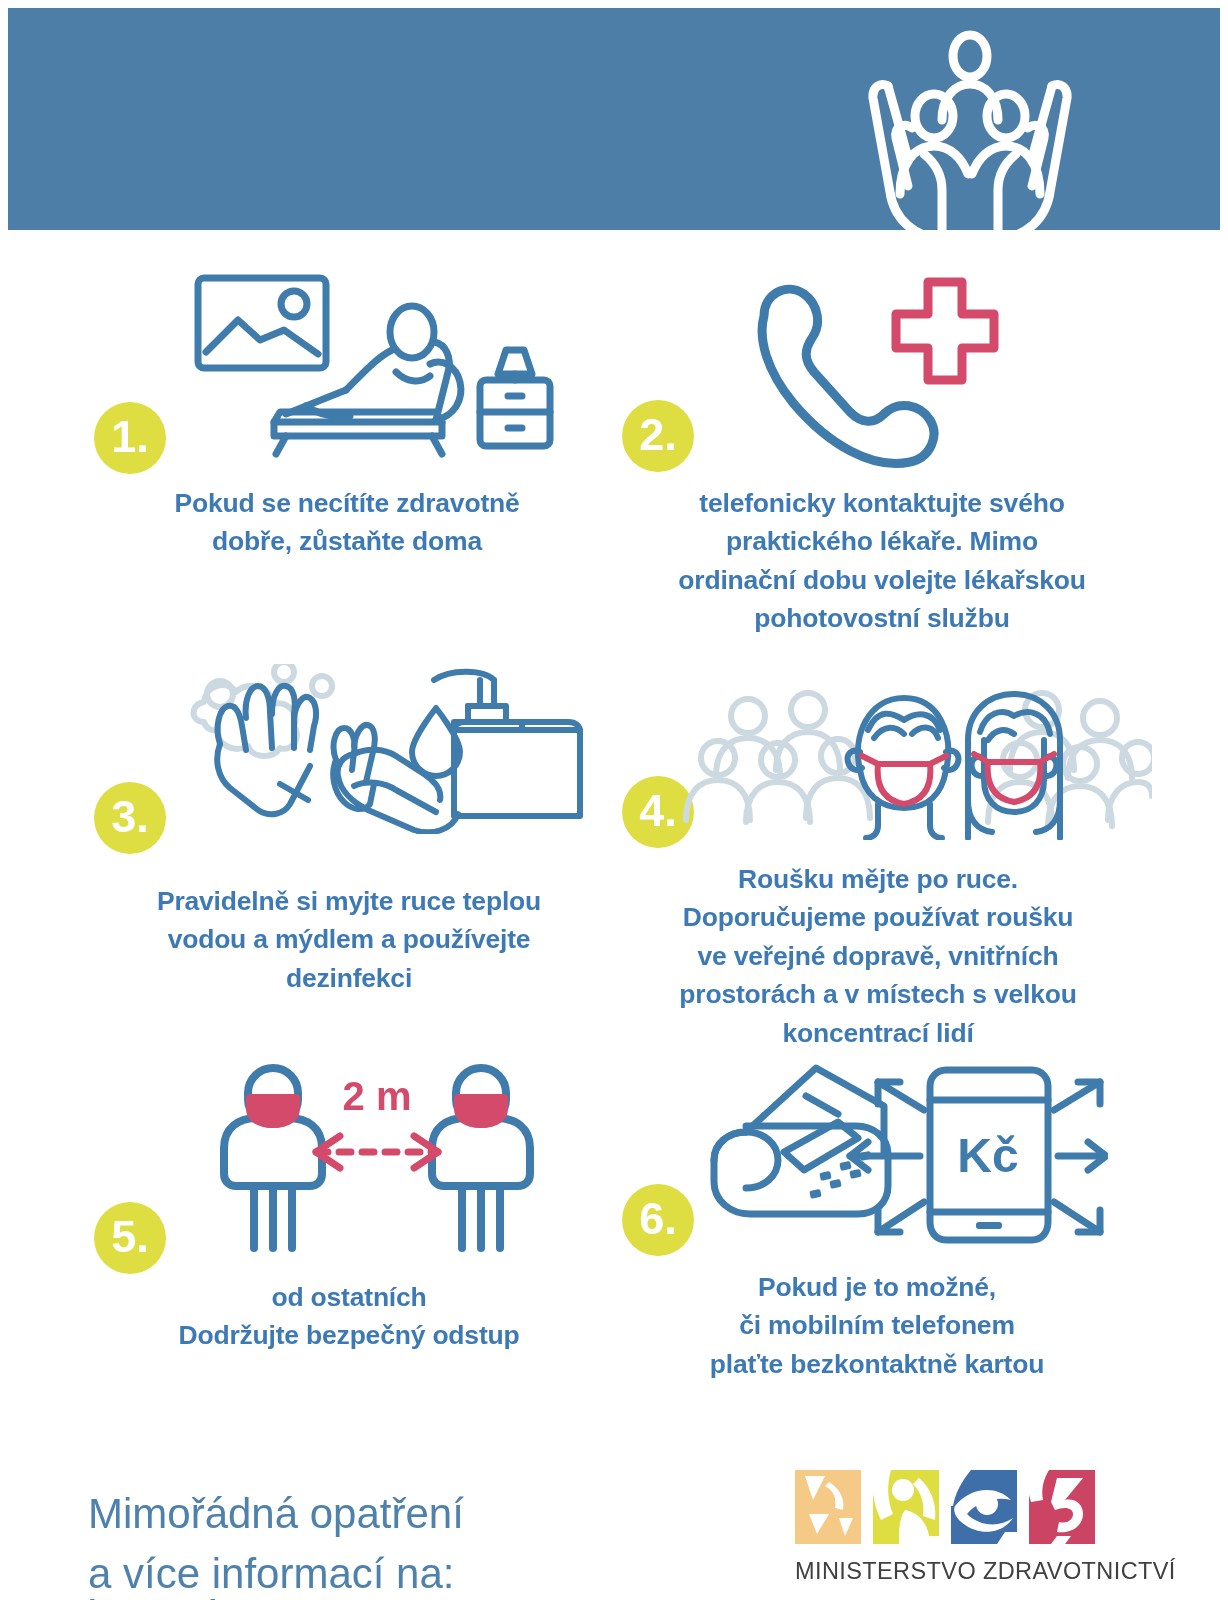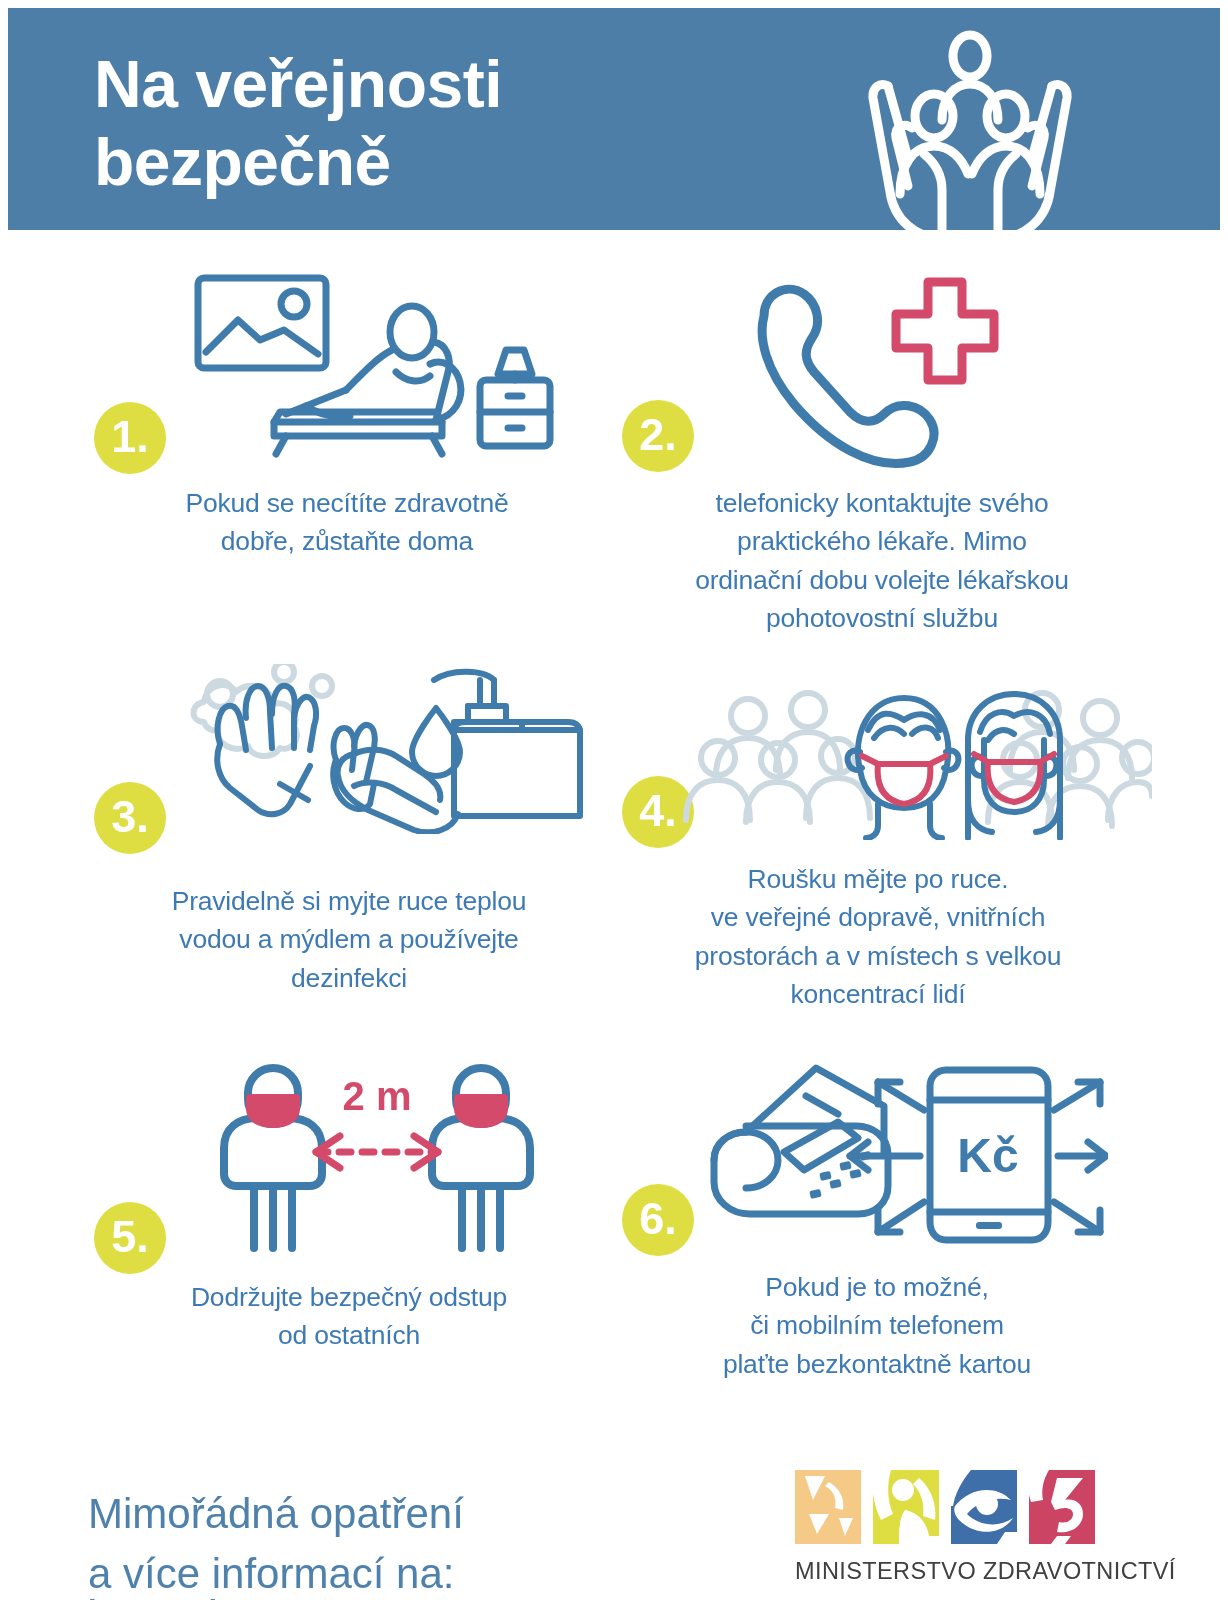--- a/index.html
+++ b/index.html
@@ -57,21 +57,21 @@
     line-height:1;
     padding-bottom:4px;
   }
   .step-art {
     position:absolute;
   }
   .step-caption {
     position:absolute;
     color:#3d7ab5;
     font-size:26.5px;
-    font-weight:normal;
+    font-weight:bold;
     line-height:1.45;
     text-align:center;
     letter-spacing:-0.2px;
   }
 
   
   #step-1 { left:84px;  top:20px;  width:520px; }
   #step-2 { left:612px; top:40px;  width:530px; }
   #step-3 { left:84px;  top:410px; width:520px; }
   #step-4 { left:612px; top:448px; width:530px; }
@@ -128,22 +128,20 @@
     color:#404040;
     font-size:23.5px;
     letter-spacing:0.4px;
     white-space:nowrap;
   }
 </style>
 </head>
 <body>
 
 <div class="header">
-  <div class="header-title">Na veřejnosti
-bezpečně</div>
   <svg class="header-icon" viewBox="0 0 240 215">
     <g fill="none" stroke="#ffffff" stroke-width="9" stroke-linecap="round" stroke-linejoin="round">
 
       <path d="M38 62 C30 58 22 63 23 74 L40 168 C44 196 66 214 92 214"></path>
       <path d="M38 62 C38 62 52 112 58 134"></path>
       <path d="M62 104 C54 98 44 103 46 114 L58 162"></path>
       <path d="M92 214 L92 166 C92 150 84 138 74 130"></path>
 
       <path d="M202 62 C210 58 218 63 217 74 L200 168 C196 196 174 214 148 214"></path>
       <path d="M202 62 C202 62 188 112 182 134"></path>
@@ -344,20 +342,21 @@
         </g>
 
         <g stroke="#d44a6b">
           <path d="M292 74 L306 82 L358 82 L372 74"></path>
           <path d="M306 82 C304 102 310 118 332 122 C354 118 360 102 358 82"></path>
         </g>
       </g>
     </svg>
     <div class="step-caption">
       <span>Roušku mějte po ruce.</span>
+      <span>Doporučujeme používat roušku</span>
       <span>ve veřejné dopravě, vnitřních</span>
       <span>prostorách a v místech s velkou</span>
       <span>koncentrací lidí</span>
     </div>
   </div>
 
   <div class="step" id="step-5">
     <div class="step-badge">5.</div>
     <svg class="step-art" viewBox="0 0 330 190">
       <g fill="none" stroke-width="8" stroke-linecap="round" stroke-linejoin="round">
@@ -388,22 +387,22 @@
 
         <g stroke="#d44a6b" stroke-width="7">
           <path d="M104 90 L226 90" stroke-dasharray="12 11"></path>
           <path d="M128 74 L104 90 L128 106"></path>
           <path d="M202 74 L226 90 L202 106"></path>
         </g>
       </g>
       <text x="165" y="48" text-anchor="middle" fill="#d44a6b" font-family="Liberation Sans, sans-serif" font-size="40" font-weight="bold">2 m</text>
     </svg>
     <div class="step-caption">
+      <span>od ostatních</span>
       <span>Dodržujte bezpečný odstup</span>
-      <span>od ostatních</span>
     </div>
   </div>
 
   <div class="step" id="step-6">
     <div class="step-badge">6.</div>
     <svg class="step-art" viewBox="0 0 420 185">
       <g fill="none" stroke="#3f7cab" stroke-width="7" stroke-linecap="round" stroke-linejoin="round">
 
         <path d="M58 70 L128 6 L196 44 L196 90"></path>
         <path d="M118 34 L150 52"></path>

